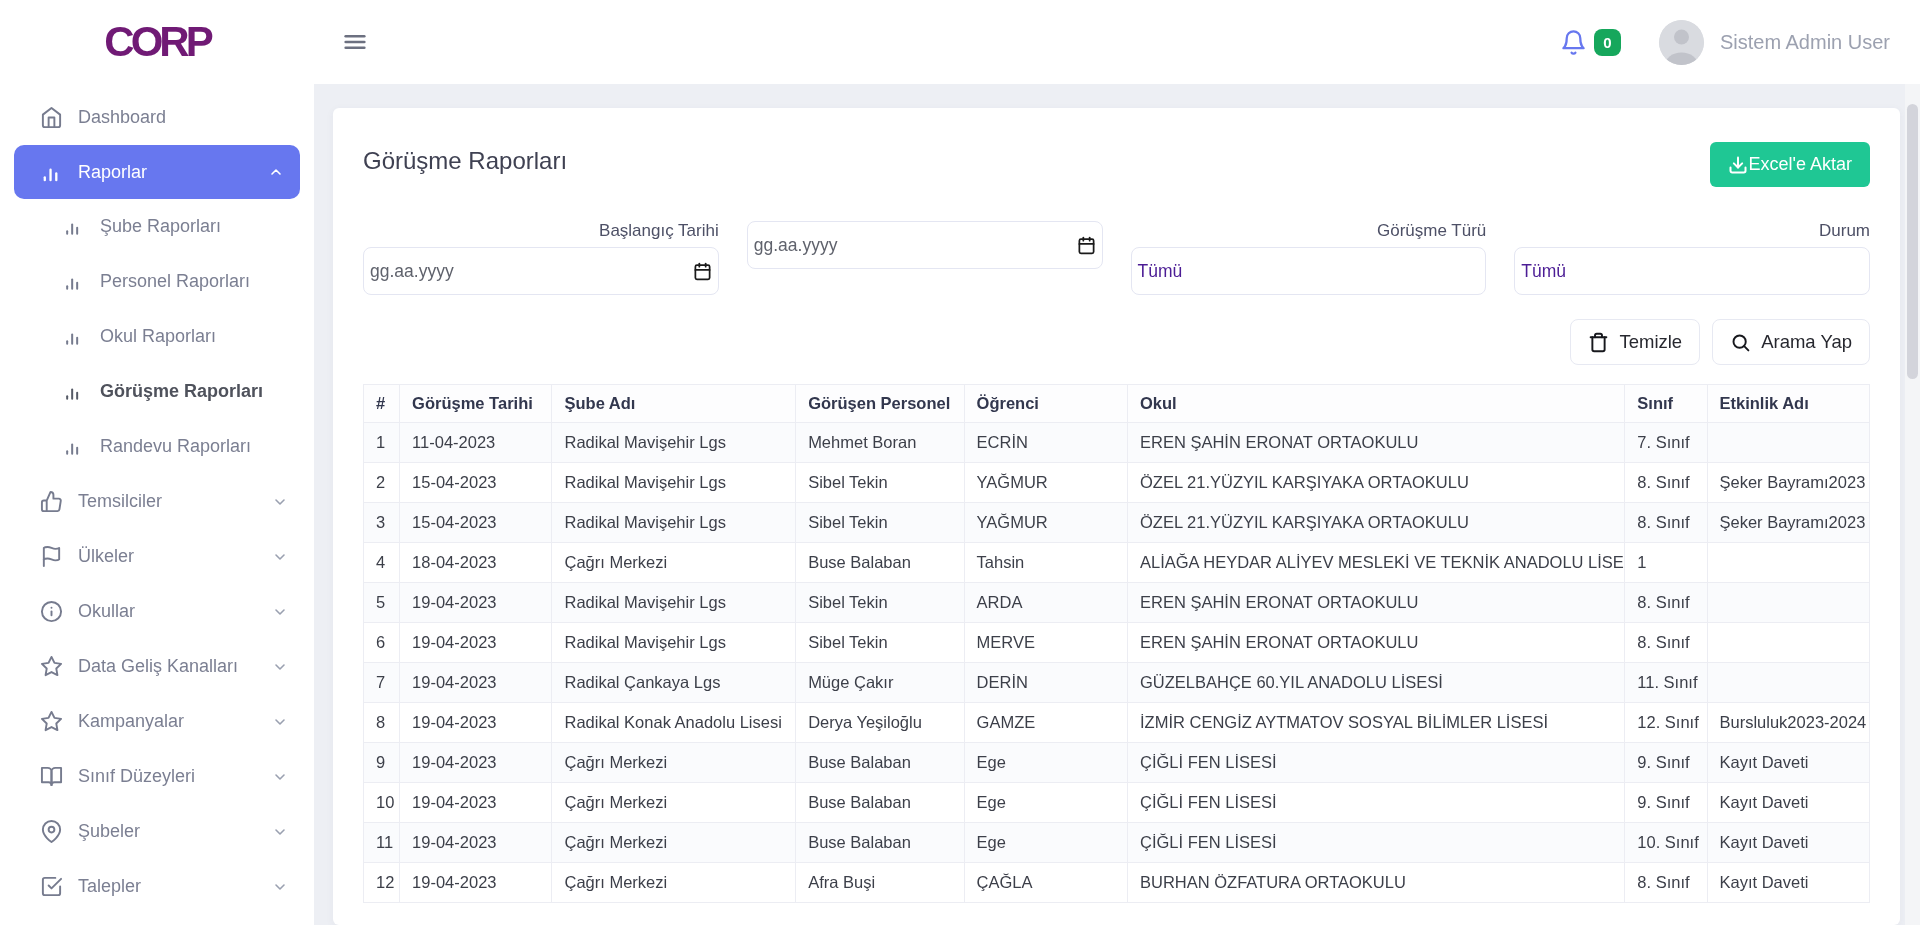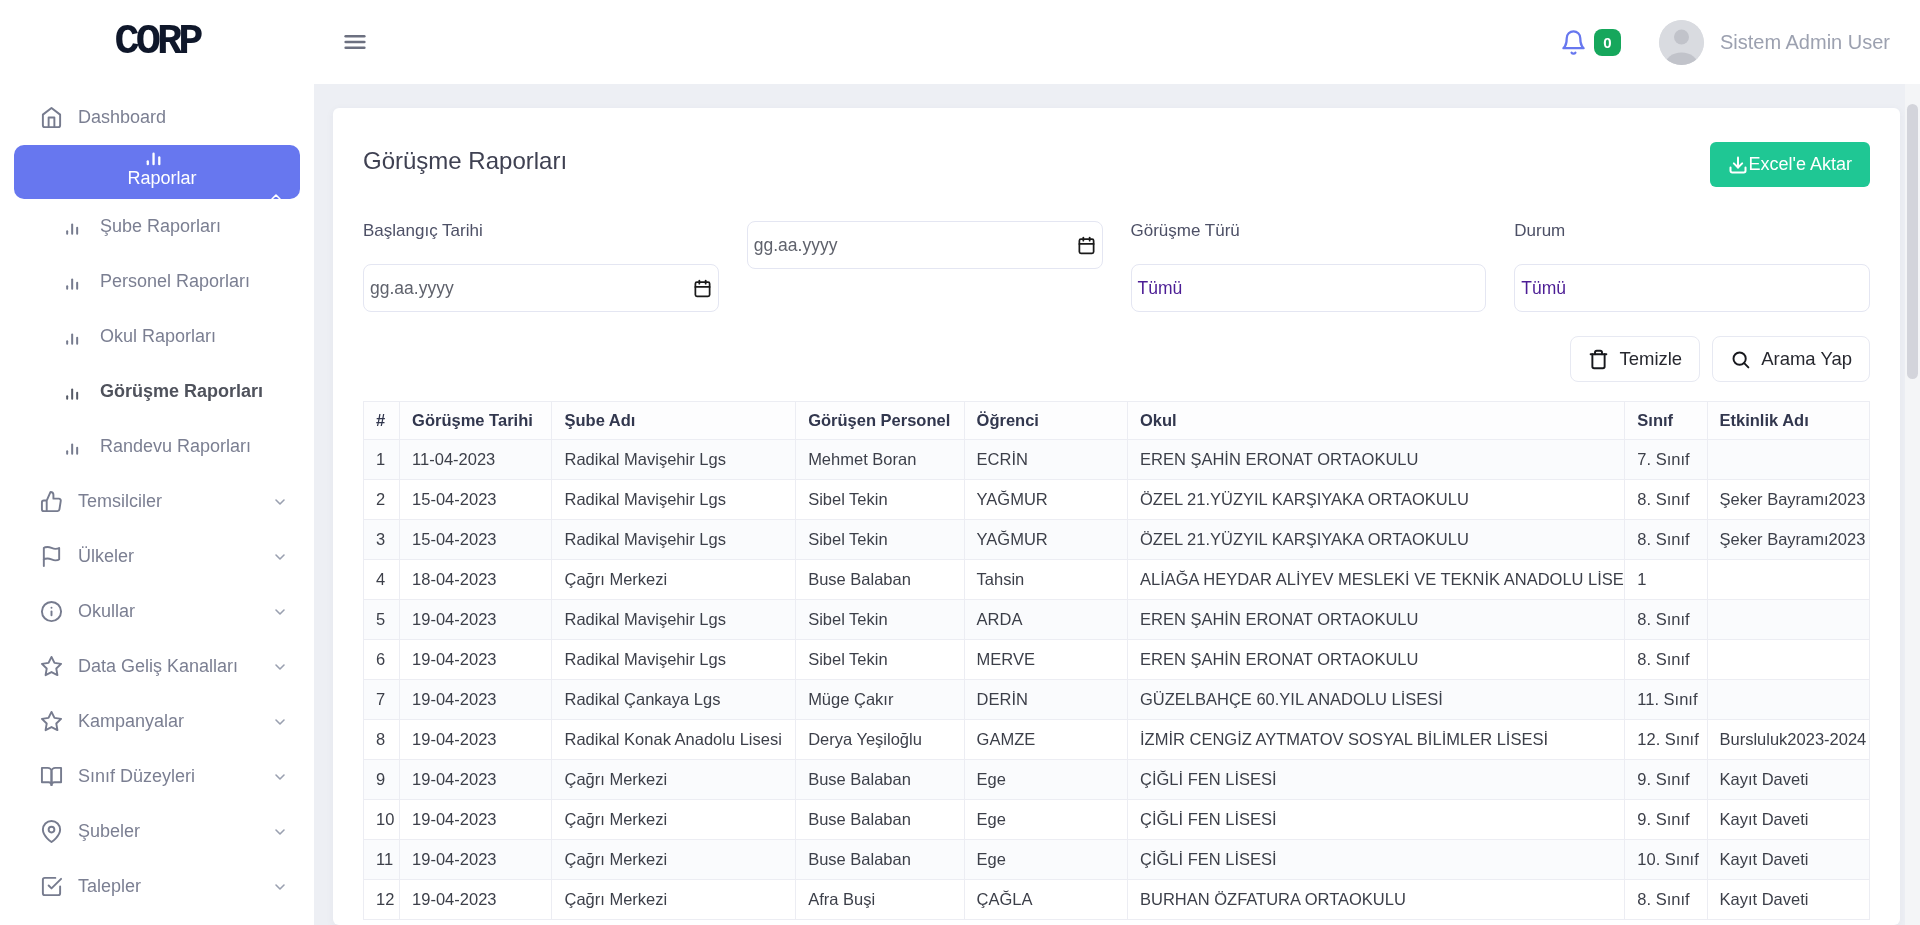--- a/index.html
+++ b/index.html
@@ -8,31 +8,31 @@
     width:1920px; height:925px; overflow:hidden;
     background:#edeff4;
     font-family:"Liberation Sans","DejaVu Sans",sans-serif;
     color:#3c3f49;
   }
   .app { display:flex; height:100%; }
 
   
   .sidebar { width:314px; background:#fff; flex-shrink:0; height:100%; }
   .logo { height:84px; display:flex; align-items:center; justify-content:center; }
-  .logo-text { font-size:42px; font-weight:bold; color:#0f172a; letter-spacing:-4px;font-family:Liberation Mono, monospace; }
+  .logo-text { font-size:42px; font-weight:bold; color:#701a75; letter-spacing:-4px; }
   nav ul { list-style:none; margin:6px 0 0; padding:0; }
   .nav-item {
     height:55px; display:flex; align-items:center;
     padding:0 26px 0 40px; color:#7b7f92; font-size:18px; cursor:pointer;
   }
   .nav-item .ni-icon { width:23px; height:23px; margin-right:15px; flex-shrink:0; color:#767b8e; }
   .nav-item .chev { margin-left:auto; width:16px; height:16px; color:#9aa0b0; }
   .nav-item.active {
     background:#6777ef; color:#fff; margin:0 14px; padding:0 16px 0 26px;
-    border-radius:10px; height:54px;flex-direction:column;
+    border-radius:10px; height:54px;
   }
   .nav-item.active .ni-icon, .nav-item.active .chev { color:#fff; }
   .sub-item {
     height:55px; display:flex; align-items:center;
     padding-left:63px; color:#7b7f92; font-size:18px; cursor:pointer;
   }
   .sub-item .ni-icon { width:20px; height:20px; margin-right:17px; color:#767b8e; }
   .sub-item.current { font-weight:bold; color:#4f525c; }
   .sub-item.current .ni-icon { color:#565a66; }
   svg { display:block; }
@@ -60,21 +60,21 @@
   .excel-btn {
     display:flex; align-items:center; gap:1px; border:none; cursor:pointer;
     background:#1fc794; color:#fff; font-size:18px; border-radius:6px; padding:0 18px; height:45px;
     font-family:inherit;
     margin-top:8px;
   }
   .excel-btn .btn-icon { width:20px; height:20px; }
 
   
   .filters { display:grid; grid-template-columns:repeat(4,1fr); gap:28px; margin-top:34px; }
-  .filter-label { display:block; font-size:17px; color:#4d5066; margin-bottom:23px; }
+  .filter-label { display:block; font-size:17px; color:#4d5066; margin-bottom:6px;text-align:right; }
   .field {
     height:48px; border:1px solid #e4e6f2; border-radius:8px; background:#fff;
     display:flex; align-items:center; justify-content:space-between;
     padding:0 6px; font-size:17.5px; cursor:pointer;
   }
   .field .ph { color:#5f626c; }
   .field .val { color:#4c1d95;text-align:right; }
   .cal-icon { width:19px; height:19px; color:#1a1a1a; }
 
   

